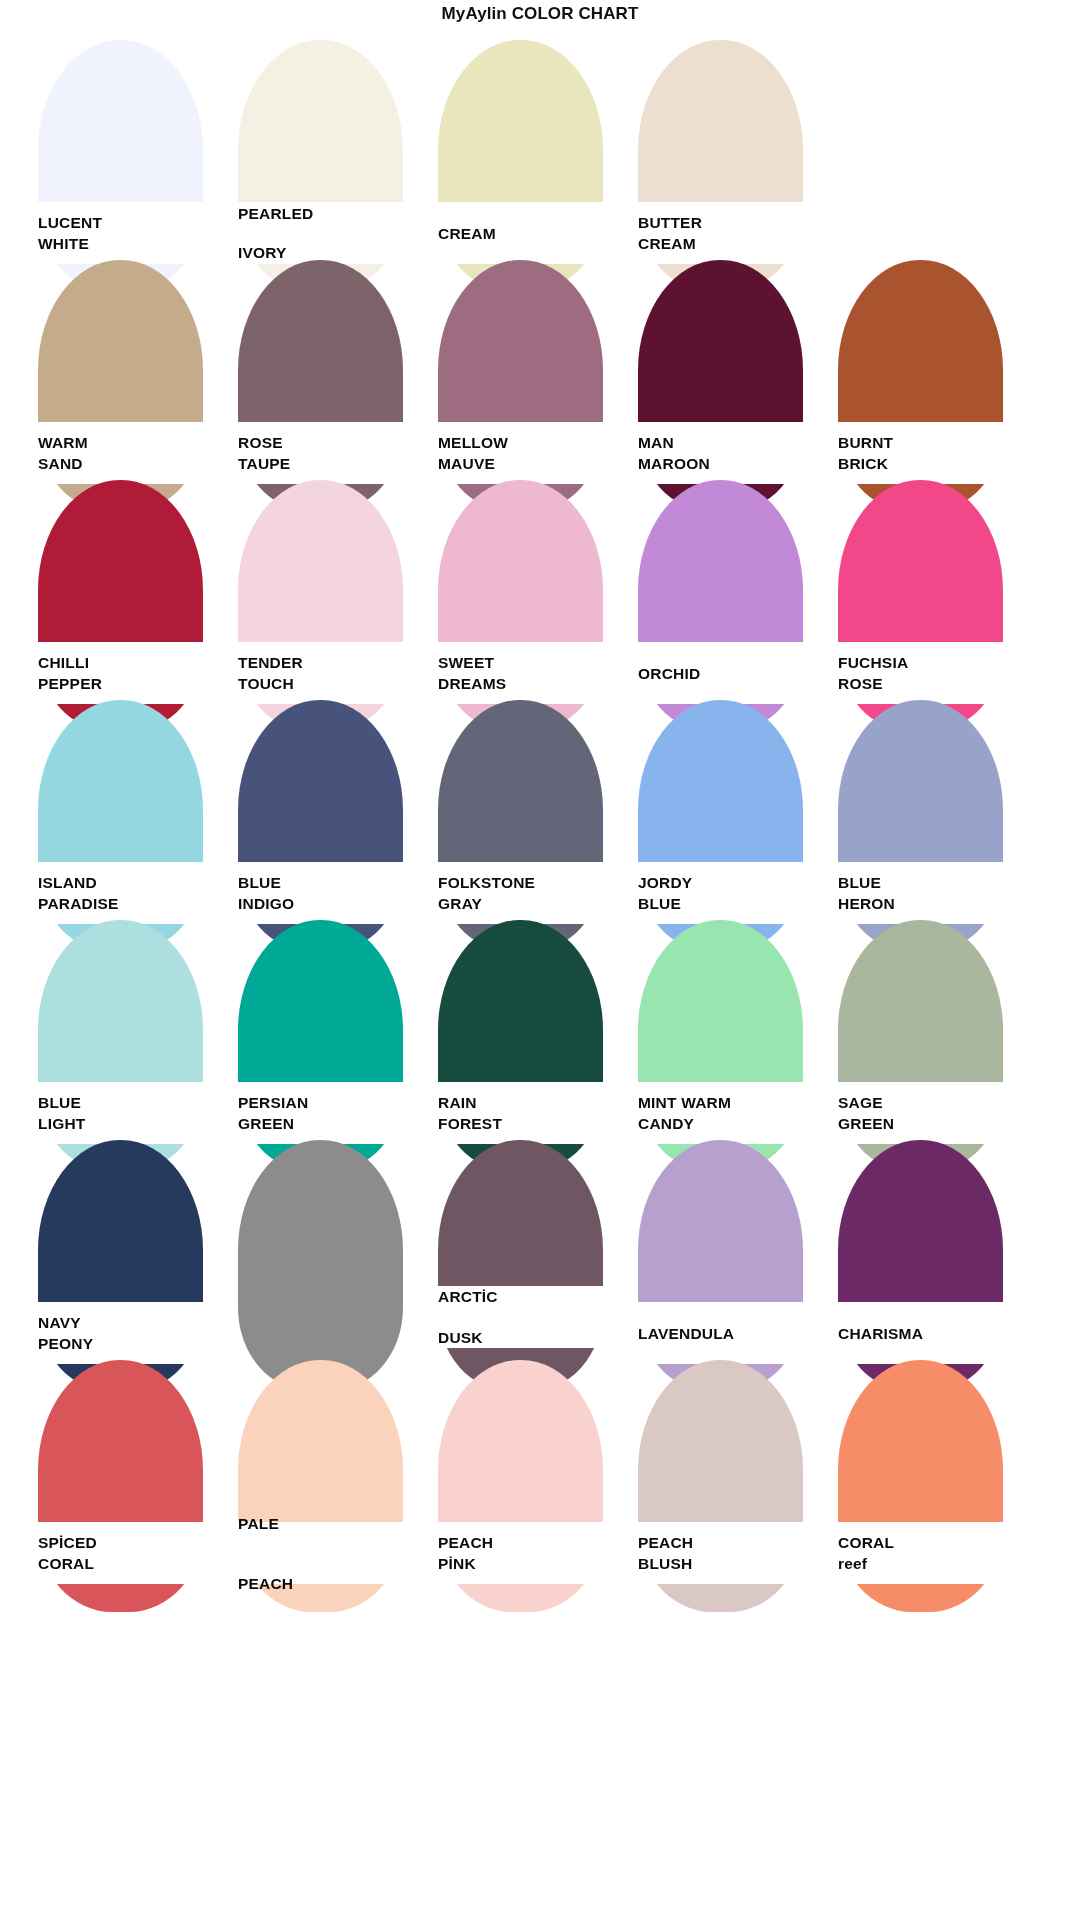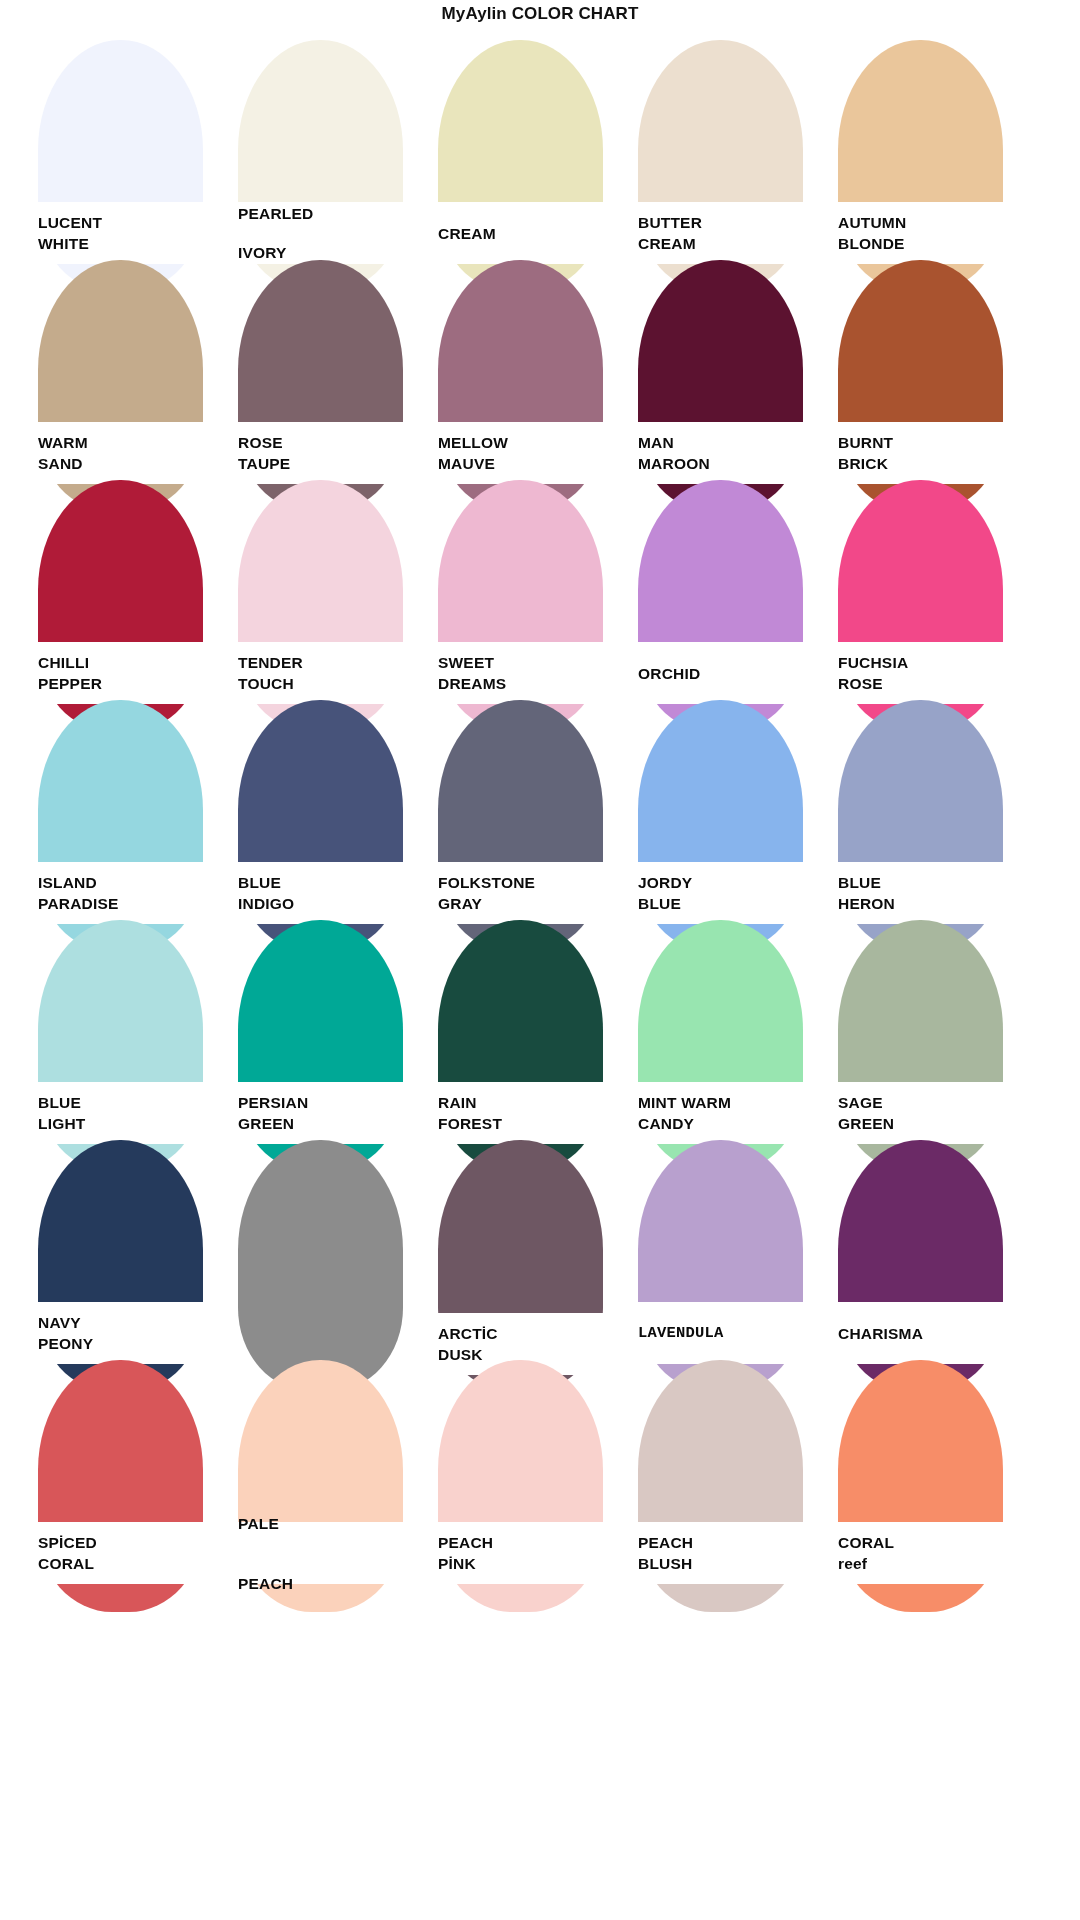--- a/index.html
+++ b/index.html
@@ -107,27 +107,20 @@
         <div class="label-line">CREAM</div>
       </div>
     </div>
     <div class="swatch-cell" style="left: 620px; top: 2px;">
       <div class="swatch-shape" style="background: rgb(236, 223, 207);"></div>
       <div class="swatch-label-band" style="top: 172px;">
         <div class="label-line">BUTTER</div>
         <div class="label-line">CREAM</div>
       </div>
     </div>
-    <div class="swatch-cell" style="left: 820px; top: 2px;">
-      <div class="swatch-shape" style="background: rgb(234, 198, 155);"></div>
-      <div class="swatch-label-band" style="top: 172px;">
-        <div class="label-line">AUTUMN</div>
-        <div class="label-line">BLONDE</div>
-      </div>
-    </div>
     <div class="swatch-cell" style="left: 20px; top: 222px;">
       <div class="swatch-shape" style="background: rgb(196, 171, 140);"></div>
       <div class="swatch-label-band" style="top: 172px;">
         <div class="label-line">WARM</div>
         <div class="label-line">SAND</div>
       </div>
     </div>
     <div class="swatch-cell" style="left: 220px; top: 222px;">
       <div class="swatch-shape" style="background: rgb(125, 99, 106);"></div>
       <div class="swatch-label-band" style="top: 172px;">
@@ -265,28 +258,28 @@
       <div class="swatch-label-band" style="top: 172px;">
         <div class="label-line">NAVY</div>
         <div class="label-line">PEONY</div>
       </div>
     </div>
     <div class="swatch-cell" style="left: 220px; top: 1102px;">
       <div class="swatch-shape" style="background: rgb(140, 140, 140);"></div>
     </div>
     <div class="swatch-cell" style="left: 420px; top: 1102px;">
       <div class="swatch-shape" style="background: rgb(110, 87, 99);"></div>
-      <div class="swatch-label-band" style="top: 183px;">
+      <div class="swatch-label-band" style="top: 156px; justify-content: space-between;">
         <div class="label-line">ARCTİC</div>
         <div class="label-line">DUSK</div>
       </div>
     </div>
     <div class="swatch-cell" style="left: 620px; top: 1102px;">
       <div class="swatch-shape" style="background: rgb(184, 160, 206);"></div>
-      <div class="swatch-label-band one-line" style="top: 172px; font-family: Liberation Mono, monospace;">
+      <div class="swatch-label-band one-line" style="top: 172px;">
         <div class="label-line">LAVENDULA</div>
       </div>
     </div>
     <div class="swatch-cell" style="left: 820px; top: 1102px;">
       <div class="swatch-shape" style="background: rgb(107, 42, 102);"></div>
       <div class="swatch-label-band one-line" style="top: 172px;">
         <div class="label-line">CHARISMA</div>
       </div>
     </div>
     <div class="swatch-cell" style="left: 20px; top: 1322px; text-decoration: underline;">

